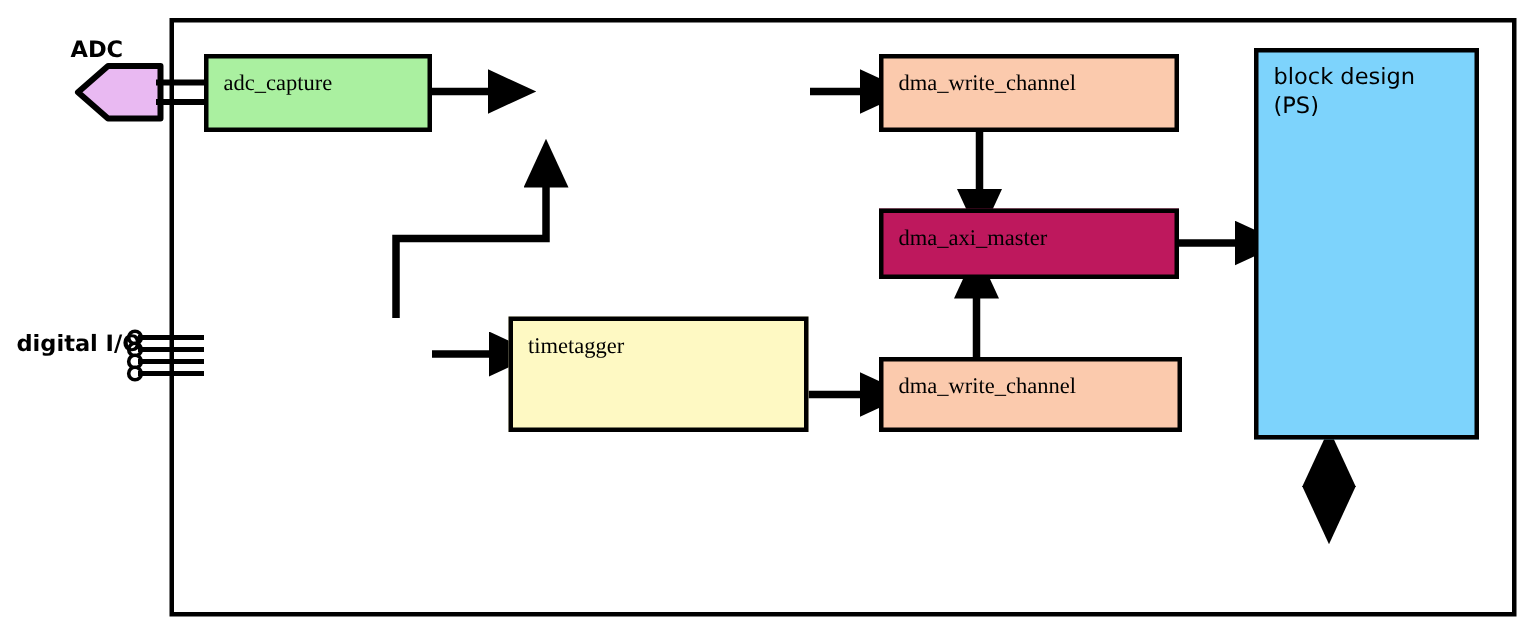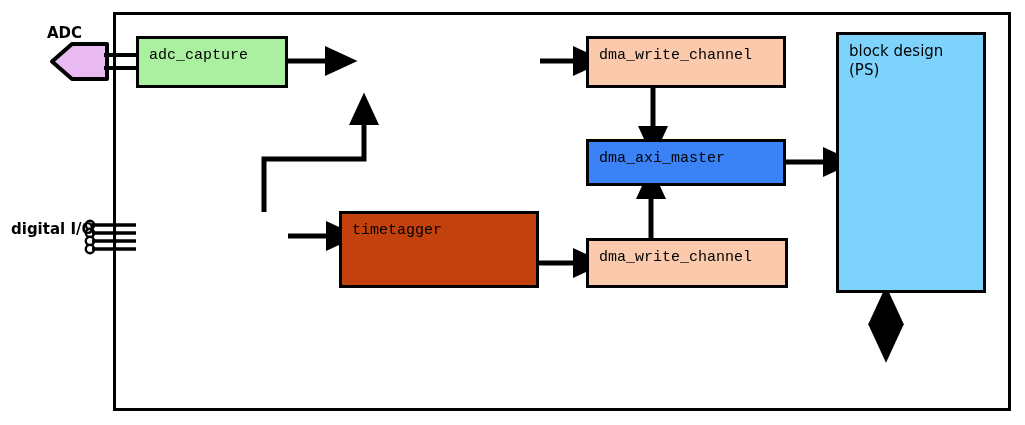--- a/index.html
+++ b/index.html
@@ -17,21 +17,21 @@
     width:898px; height:399px;
     border:3px solid #000;
     box-sizing:border-box;
     background:transparent;
   }
   
   .block{
     position:absolute;
     box-sizing:border-box;
     border:3px solid #000;
-    font-family:Liberation Mono, monospace;
+    font-family:Liberation Serif, serif;
     font-size:15px;
     color:#000;
     line-height:1.25;
     padding:8px 10px 0 10px;
     white-space:pre;
   }
   .block.sans{
     font-family:"DejaVu Sans", sans-serif;
     font-size:15px;
     padding-top:7px;
@@ -108,24 +108,24 @@
 
   <div class="portlabel" style="left:47px; top:24px;">ADC</div>
 
   <div class="portlabel" style="left:11px; top:196px;margin-top:24px;">digital I/O</div>
 
   <div class="block" style="left:136px; top:36px; width:152px; height:52px; background:#aaf0a0;">adc_capture</div>
 
 
   <div class="block" style="left:586px; top:36px; width:200px; height:52px; background:#fbcaad;">dma_write_channel</div>
 
-  <div class="block" style="left:586px; top:139px; width:200px; height:47px; background:#3b82f6;">dma_axi_master</div>
+  <div class="block" style="left:586px; top:139px; width:200px; height:47px; background:#be185d;">dma_axi_master</div>
 
   <div class="block" style="left:586px; top:238px; width:202px; height:50px; background:#fbcaad;">dma_write_channel</div>
 
 
-  <div class="block" style="left:339px; top:211px; width:200px; height:77px; background:#c2410c;">timetagger</div>
+  <div class="block" style="left:339px; top:211px; width:200px; height:77px; background:#fef9c3;">timetagger</div>
 
   <div class="block sans" style="left:836px; top:32px; width:150px; height:261px; background:#7dd3fc;">block design
 (PS)</div>
 
 
 </div>
 
 </body></html>

